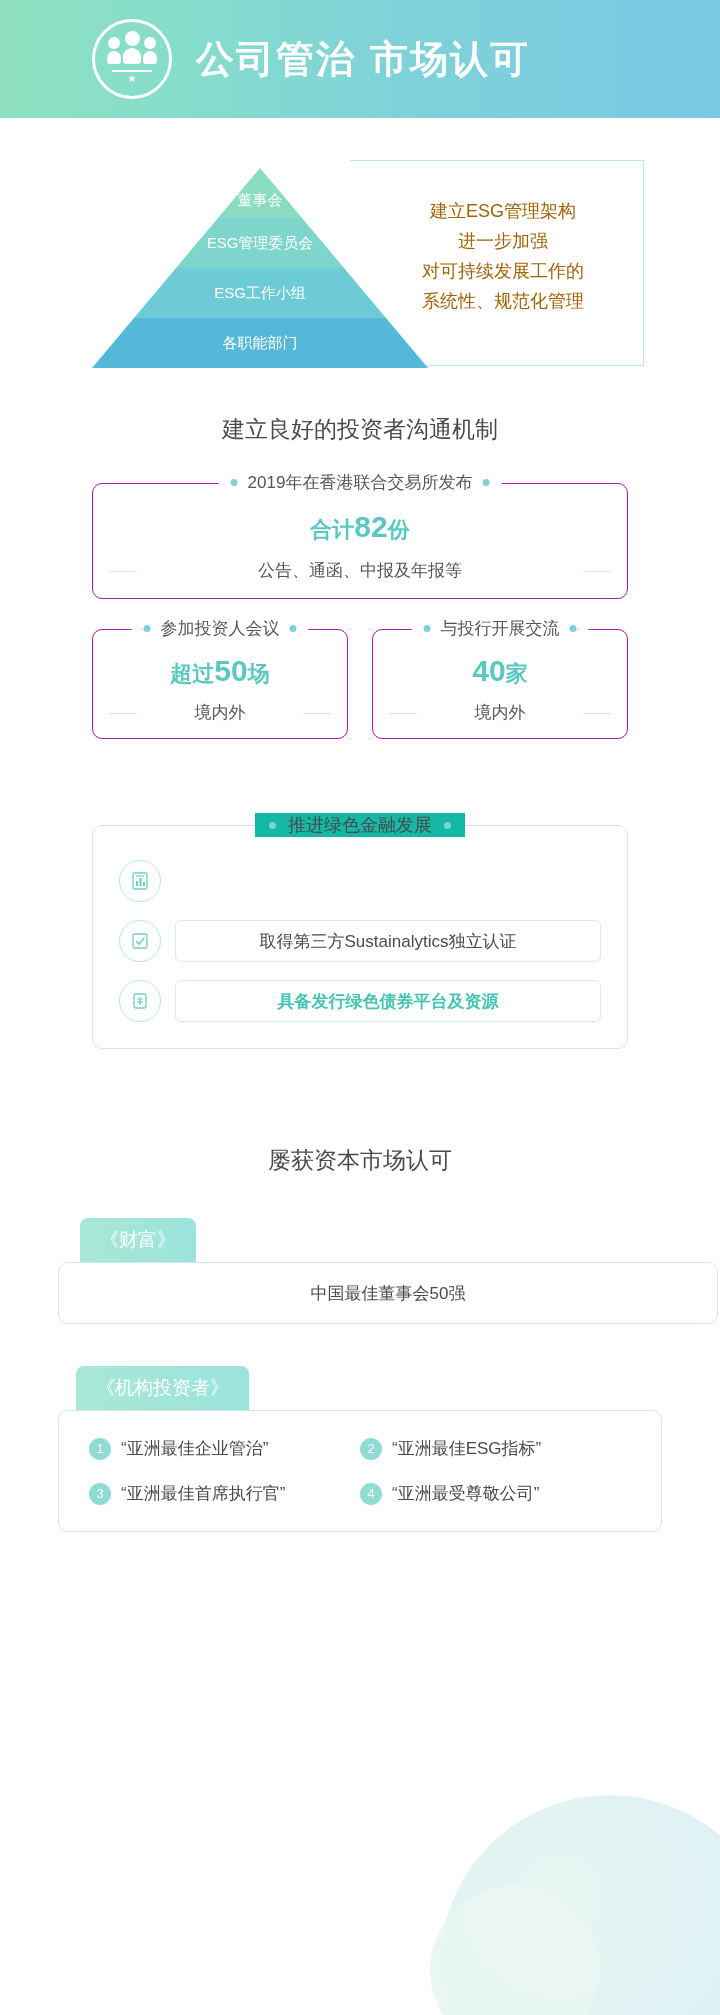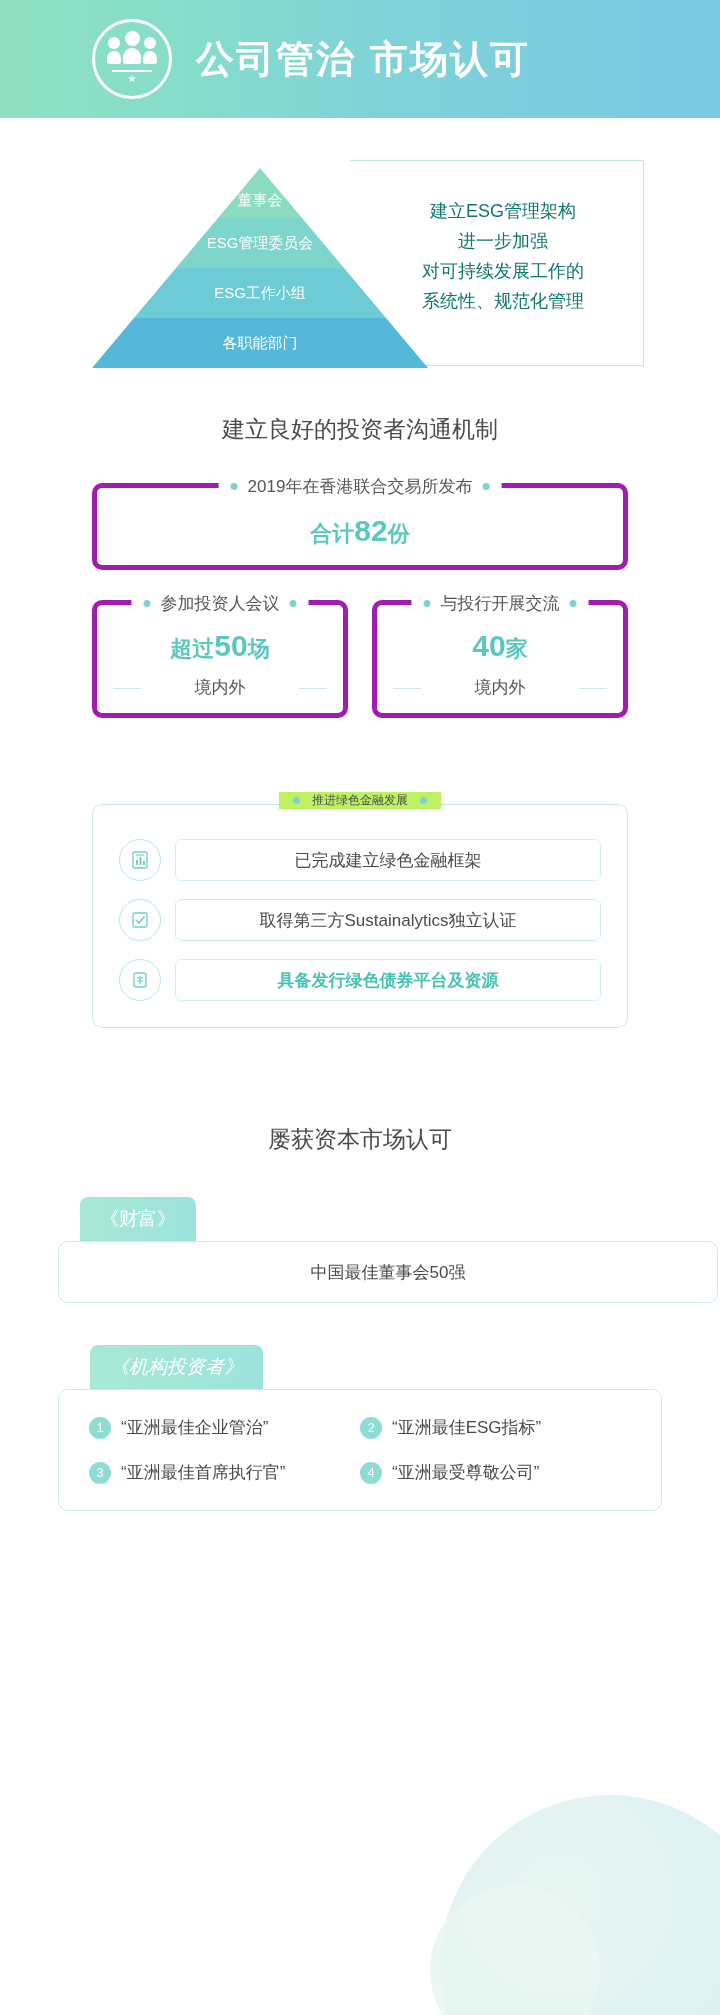--- a/index.html
+++ b/index.html
@@ -88,36 +88,36 @@
   .tier span { position: relative; z-index: 2; }
   .tier-shape {
     position: absolute;
     inset: 0;
   }
   .pyramid-text {
     position: absolute;
     left: 378px;
     top: 36px;
     width: 250px;
-    color: #0f766e;
+    color: #a16207;
     font-size: 18px;
     line-height: 30px;
     text-align: center;
   }
 
   
   .section-title {
     text-align: center;
     color: #4a4a4a;
     font-size: 23px;
   }
 
   .capsule {
     position: relative;
-    border: 5px solid #a21caf;
+    border: 1px solid #a21caf;
     border-radius: 10px;
   }
   .cap-label {
     position: absolute;
     top: -13px;
     left: 50%;
     transform: translateX(-50%);
     background: #ffffff;
     padding: 0 12px;
     color: #555;
@@ -159,23 +159,23 @@
     border-radius: 10px;
     width: 536px;
     margin: 0 auto;
     padding: 34px 26px 26px;
   }
   .gf-title {
     position: absolute;
     top: -13px;
     left: 50%;
     transform: translateX(-50%);
-    background: #bef264;
+    background: #14b8a6;
     padding: 0 14px;
-    font-size: 12px;
+    font-size: 18px;
     color: #4a4a4a;
     display: flex;
     align-items: center;
     gap: 12px;
     white-space: nowrap;
   }
   .gf-row {
     display: flex;
     align-items: center;
     margin-bottom: 18px;
@@ -322,20 +322,21 @@
 
   <div class="capsule" style="width:536px; margin:38px auto 0; padding:26px 0 16px;">
     <div class="cap-label">
       <span class="dot"></span>
       <span>2019年在香港联合交易所发布</span>
       <span class="dot"></span>
     </div>
     <div class="cap-big">
       <span>合计</span><span class="num">82</span><span>份</span>
     </div>
+    <div class="cap-sub" style="margin-top:14px;">公告、通函、中报及年报等</div>
   </div>
 
   <div style="width:536px; margin:30px auto 0; display:flex; gap:24px;">
 
     <div class="capsule" style="flex:1; padding:24px 0 14px;">
       <div class="cap-label">
         <span class="dot"></span>
         <span>参加投资人会议</span>
         <span class="dot"></span>
       </div>
@@ -370,21 +371,20 @@
     <div class="gf-row">
       <div class="gf-icon">
         <svg width="20" height="20" viewBox="0 0 20 20">
           <rect x="3" y="2" width="14" height="16" rx="1.5" fill="none" stroke="#6fcfc2" stroke-width="1.3"></rect>
           <rect x="6" y="10" width="2" height="5" fill="#6fcfc2"></rect>
           <rect x="9.5" y="7" width="2" height="8" fill="#6fcfc2"></rect>
           <rect x="13" y="11" width="2" height="4" fill="#6fcfc2"></rect>
           <line x1="6" y1="5" x2="14" y2="5" stroke="#6fcfc2" stroke-width="1.2"></line>
         </svg>
       </div>
-      <div class="gf-pill">已完成建立绿色金融框架</div>
     </div>
 
     <div class="gf-row">
       <div class="gf-icon">
         <svg width="20" height="20" viewBox="0 0 20 20">
           <rect x="3" y="3" width="14" height="14" rx="1.5" fill="none" stroke="#6fcfc2" stroke-width="1.3"></rect>
           <polyline points="6,10 9,13 14.5,6.5" fill="none" stroke="#6fcfc2" stroke-width="1.6"></polyline>
         </svg>
       </div>
       <div class="gf-pill">取得第三方Sustainalytics独立认证</div>
@@ -410,21 +410,21 @@
   <div style="width:604px; margin:42px auto 0;">
     <div style="margin-left:22px;">
       <div class="award-tab">《财富》</div>
     </div>
     <div class="award-box" style="width:660px; height:62px; display:flex; align-items:center; justify-content:center;">
       <div class="award-text">中国最佳董事会50强</div>
     </div>
   </div>
 
   <div style="width:604px; margin:42px auto 0;">
-    <div style="margin-left:32px;font-style:italic;">
+    <div style="margin-left:18px;">
       <div class="award-tab">《机构投资者》</div>
     </div>
     <div class="award-box" style="width:604px;">
       <div class="award-grid">
         <div class="award-item">
           <span class="award-num">1</span>
           <span>“亚洲最佳企业管治”</span>
         </div>
         <div class="award-item">
           <span class="award-num">2</span>

